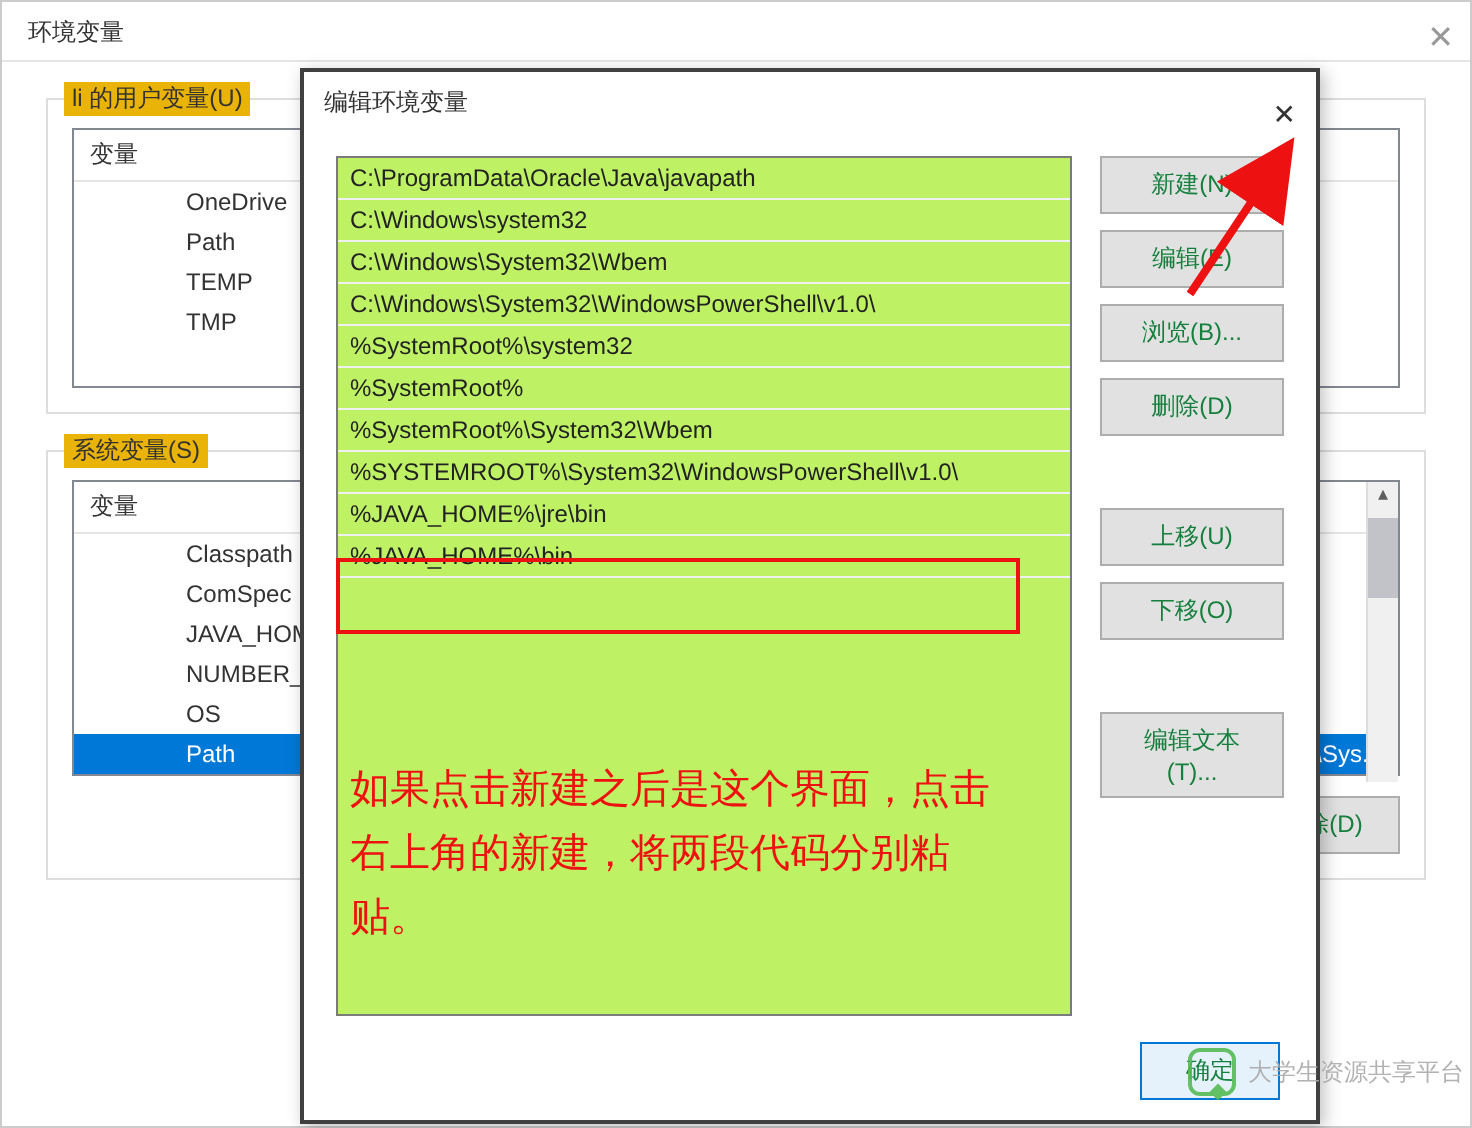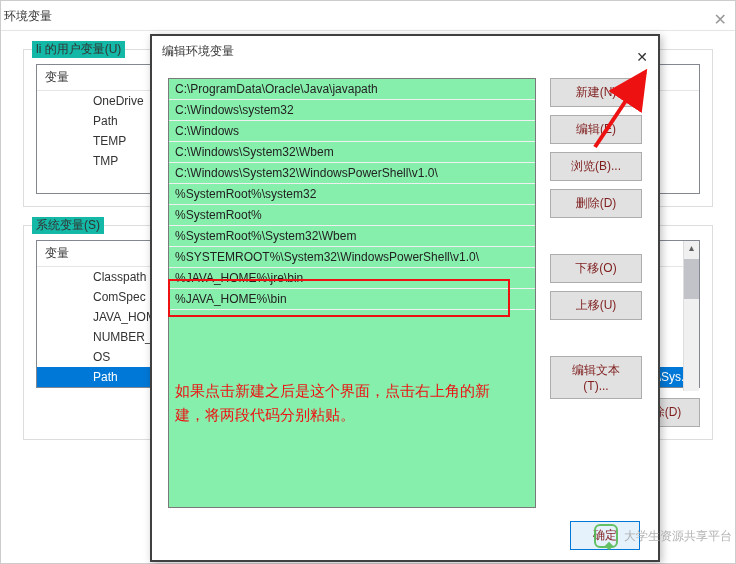--- a/index.html
+++ b/index.html
@@ -1,56 +1,56 @@
 <!DOCTYPE html>
 <html><head>
 <meta charset="utf-8">
 <style>
   * { box-sizing: border-box; margin: 0; padding: 0; font-family: "Microsoft YaHei", "Segoe UI", Tahoma, sans-serif; font-size: 12px; }
   body { background: #f0f0f0; width: 736px; height: 564px; overflow: hidden; position: relative; }
   
   
   .parent-dialog { position: absolute; top: 0; left: 0; width: 736px; height: 564px; background: #fff; border: 1px solid #ccc; }
-  .parent-title { height: 30px; line-height: 30px; padding: 0 3px; border-bottom: 1px solid #e5e5e5; color: #333; position: relative; }
+  .parent-title { height: 30px; line-height: 30px; padding: 0 13px; border-bottom: 1px solid #e5e5e5; color: #333; position: relative; }
   .parent-title .close { position: absolute; right: 8px; top: 4px; color: #999; font-size: 16px; }
   .parent-body { padding: 18px 22px; }
   
   .groupbox { border: 1px solid #ddd; padding: 14px 12px 12px 12px; margin-bottom: 18px; position: relative; }
-  .groupbox-title { position: absolute; top: -9px; left: 8px; background: #14b8a6; padding: 0 4px; color: #333; }
+  .groupbox-title { position: absolute; top: -9px; left: 8px; background: #eab308; padding: 0 4px; color: #333; }
   
   .varlist { border: 1px solid #828790; background: #fff; height: 130px; overflow: hidden; }
   .varlist-header { background: #fff; border-bottom: 1px solid #e5e5e5; padding: 4px 8px; font-weight: normal; color: #333; display: flex; }
   .varlist-header .col1 { width: 120px; }
   .varlist-body { }
   .varlist-row { padding: 3px 8px; color: #333; display: flex; white-space: nowrap; overflow: hidden; }
   .varlist-row.sel { background: #0078d7; color: #fff; }
   .varlist-row .col1 { width: 120px; margin-left: 48px; }
   .varlist-row .col2 { flex: 1; overflow: hidden; text-overflow: ellipsis; }
   
   .btn-row { text-align: right; margin-top: 10px; }
-  .winbtn { display: inline-block; min-width: 78px; padding: 5px 10px; background: #e1e1e1; border: 1px solid #adadad; color: #7f1d1d; text-align: center; margin-left: 6px; cursor: pointer; }
+  .winbtn { display: inline-block; min-width: 78px; padding: 5px 10px; background: #e1e1e1; border: 1px solid #adadad; color: #15803d; text-align: center; margin-left: 6px; cursor: pointer; }
   
   .sysvars .varlist { height: 148px; }
   .sysvars .scrollbar { position: absolute; right: 13px; top: 15px; bottom: 48px; width: 16px; background: #f0f0f0; border-left: 1px solid #ddd; }
   .sysvars .scrollbar .thumb { background: #c2c3c9; height: 40px; margin-top: 4px; }
   .sysvars .scrollbar .arr { height: 14px; text-align:center; color:#606060; font-size:10px; line-height:14px; }
   
   
   .child-dialog { position: absolute; top: 34px; left: 150px; width: 510px; height: 528px; background: #fff; border: 2px solid #404040; box-shadow: 2px 2px 8px rgba(0,0,0,0.25); }
   .child-title { height: 30px; line-height: 30px; padding: 0 10px; color: #333; position: relative; }
   .child-title .close { position: absolute; right: 10px; top: 6px; color: #333; font-size: 14px; cursor: pointer; }
   .child-body { padding: 12px 16px; display: flex; gap: 14px; }
   
-  .path-listbox { flex: 1; border: 1px solid #7a7a7a; height: 430px; background: #86efac; position: relative; }
+  .path-listbox { flex: 1; border: 1px solid #7a7a7a; height: 430px; background: #bef264; position: relative; }
   .path-item { padding: 3px 6px; color: #222; border-bottom: 1px solid #f0f0f0; white-space: nowrap; overflow: hidden; }
   
   .highlight-box { position: absolute; border: 2px solid #e11; pointer-events: none; }
   .hl1 { left: -1px; top: 200px; width: 342px; height: 38px; }
   
-  .annotation { position: absolute; left: 6px; top: 300px; width: 330px; color: #e11; font-size: 15px; line-height: 1.6; }
+  .annotation { position: absolute; left: 6px; top: 300px; width: 330px; color: #e11; font-size: 20px; line-height: 1.6; }
   
   .side-buttons { width: 92px; display: flex; flex-direction: column; gap: 8px; }
   .side-buttons .spacer { height: 20px; }
   .side-buttons .winbtn { margin-left: 0; width: 92px; }
   
   .dialog-footer { position: absolute; bottom: 10px; right: 18px; }
   .dialog-footer .winbtn { min-width: 70px; }
   .dialog-footer .winbtn.primary { border-color: #0078d7; background:#e5f1fb; }
   
   
@@ -135,41 +135,40 @@
 
 <div class="child-dialog">
   <div class="child-title">
     <span>编辑环境变量</span>
     <span class="close">✕</span>
   </div>
   <div class="child-body">
     <div class="path-listbox">
       <div class="path-item">C:\ProgramData\Oracle\Java\javapath</div>
       <div class="path-item">C:\Windows\system32</div>
-      <div class="path-item">C:\Windows</div>
       <div class="path-item">C:\Windows\System32\Wbem</div>
       <div class="path-item">C:\Windows\System32\WindowsPowerShell\v1.0\</div>
       <div class="path-item">%SystemRoot%\system32</div>
       <div class="path-item">%SystemRoot%</div>
       <div class="path-item">%SystemRoot%\System32\Wbem</div>
       <div class="path-item">%SYSTEMROOT%\System32\WindowsPowerShell\v1.0\</div>
       <div class="path-item">%JAVA_HOME%\jre\bin</div>
       <div class="path-item">%JAVA_HOME%\bin</div>
 
       <div class="highlight-box hl1"></div>
       <div class="annotation">如果点击新建之后是这个界面，点击右上角的新建，将两段代码分别粘贴。</div>
     </div>
     <div class="side-buttons">
       <span class="winbtn">新建(N)</span>
       <span class="winbtn">编辑(E)</span>
       <span class="winbtn">浏览(B)...</span>
       <span class="winbtn">删除(D)</span>
       <div class="spacer"></div>
+      <span class="winbtn">上移(U)</span>
       <span class="winbtn">下移(O)</span>
-      <span class="winbtn">上移(U)</span>
       <div class="spacer"></div>
       <span class="winbtn">编辑文本(T)...</span>
     </div>
   </div>
   <div class="dialog-footer">
     <span class="winbtn primary">确定</span>
   </div>
 </div>
 
 <svg class="red-arrow" width="100" height="90">

